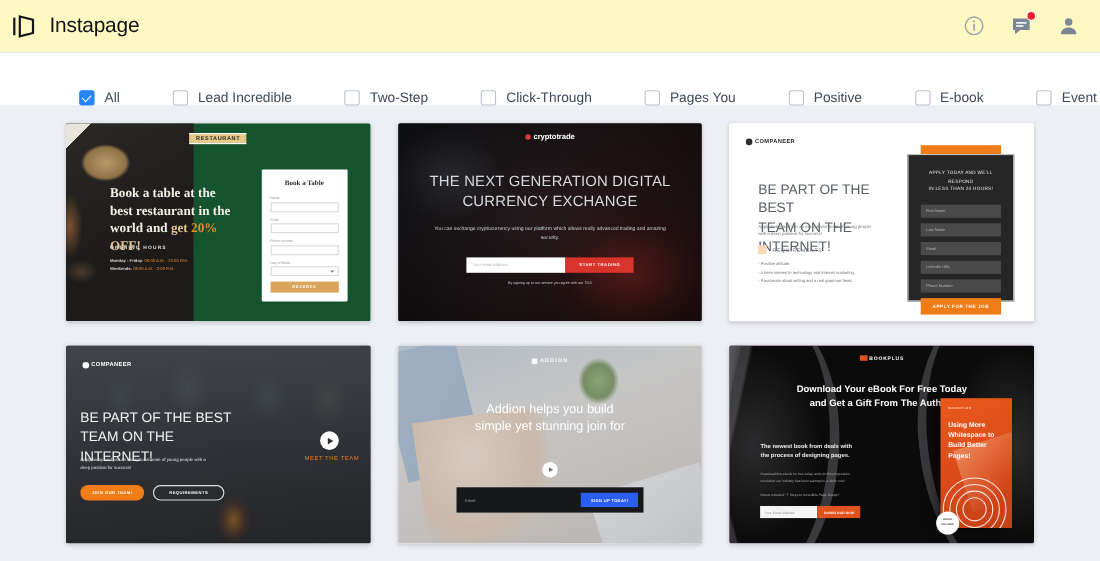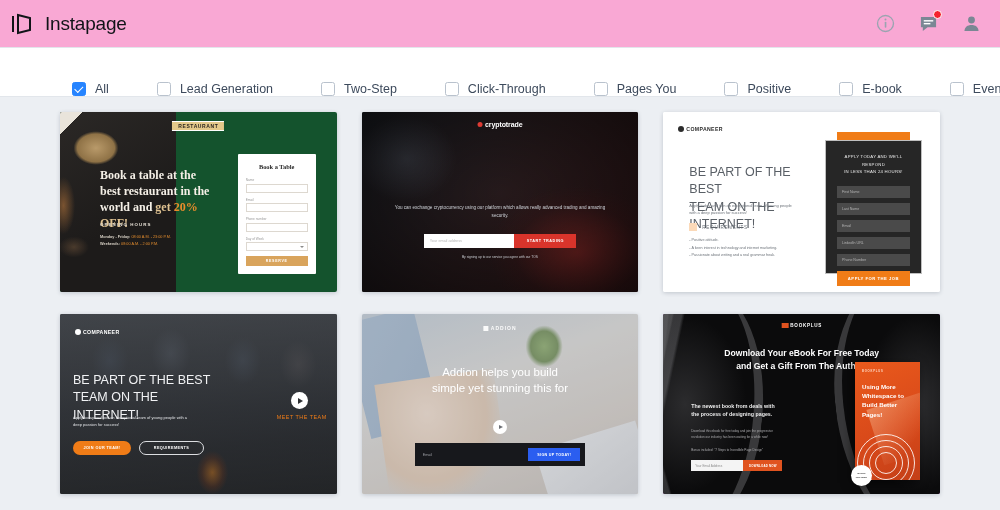--- a/index.html
+++ b/index.html
@@ -6,21 +6,21 @@
   html,body { width:1000px; height:510px; overflow:hidden; }
   body {
     font-family:"Liberation Sans", sans-serif;
     background:#eceff3;
     color:#3d4a5c;
     -webkit-font-smoothing:antialiased;
   }
 
   
   .header {
-    height:48px; background:#f9a8d4; border-bottom:1px solid #e2e6eb;
+    height:48px; background:#fef9c3; border-bottom:1px solid #e2e6eb;
     display:flex; align-items:center; justify-content:space-between;
     padding:0 18px 0 10px; position:relative; z-index:5;text-align:center;
   }
   .brand { display:flex; align-items:center; gap:5px; }
   .brand-mark { display:block; }
   .brand-name { font-size:19px; font-weight:400; color:#111418; letter-spacing:-.2px; }
   .header-icons { display:flex; align-items:center; gap:21px; }
   .hicon { position:relative; width:22px; height:22px; display:flex; align-items:center; justify-content:center; cursor:pointer; }
   .badge-dot {
     position:absolute; top:-3px; right:-3px; width:9px; height:9px;
@@ -419,21 +419,21 @@
   </div>
 </div>
 
 <div class="filterbar">
   <div class="filter">
     <span class="cbox checked"></span>
     <span class="filter-label">All</span>
   </div>
   <div class="filter">
     <span class="cbox"></span>
-    <span class="filter-label">Lead Generation</span>
+    <span class="filter-label">Lead Incredible</span>
   </div>
   <div class="filter">
     <span class="cbox"></span>
     <span class="filter-label">Two-Step</span>
   </div>
   <div class="filter">
     <span class="cbox"></span>
     <span class="filter-label">Click-Through</span>
   </div>
   <div class="filter">
@@ -493,20 +493,24 @@
     </div>
   </div>
 
   <div class="card">
     <div class="tpl c2">
       <div class="bg"></div>
       <div class="vig"></div>
       <div class="logo">
         <i></i>
         <span>cryptotrade</span>
+      </div>
+      <div class="h1">
+        <div>THE NEXT GENERATION DIGITAL</div>
+        <div>CURRENCY EXCHANGE</div>
       </div>
       <div class="sub">You can exchange cryptocurrency using our platform which allows really advanced trading and amazing security.</div>
       <div class="formrow">
         <div class="inp">Your email address</div>
         <div class="sbtn">START TRADING</div>
       </div>
       <div class="fine">By signing up to our service you agree with our TOS</div>
     </div>
   </div>
 
@@ -572,21 +576,21 @@
       <div class="sleeve"></div>
       <div class="hand"></div>
       <div class="lap"></div>
       <div class="ov"></div>
       <div class="logo">
         <i></i>
         <span>ADDION</span>
       </div>
       <div class="h1">
         <div>Addion helps you build</div>
-        <div>simple yet stunning this for</div>
+        <div>simple yet stunning join for</div>
       </div>
       <div class="play"></div>
       <div class="formbar">
         <div class="finp">Email</div>
         <div class="fbtn">SIGN UP TODAY!</div>
       </div>
     </div>
   </div>
 
   <div class="card">

